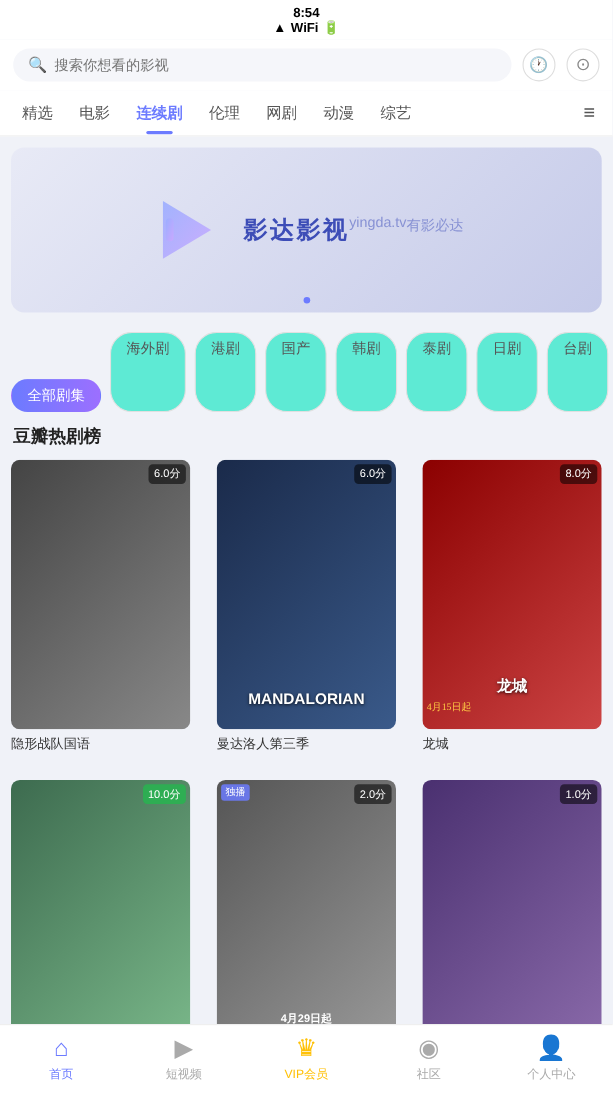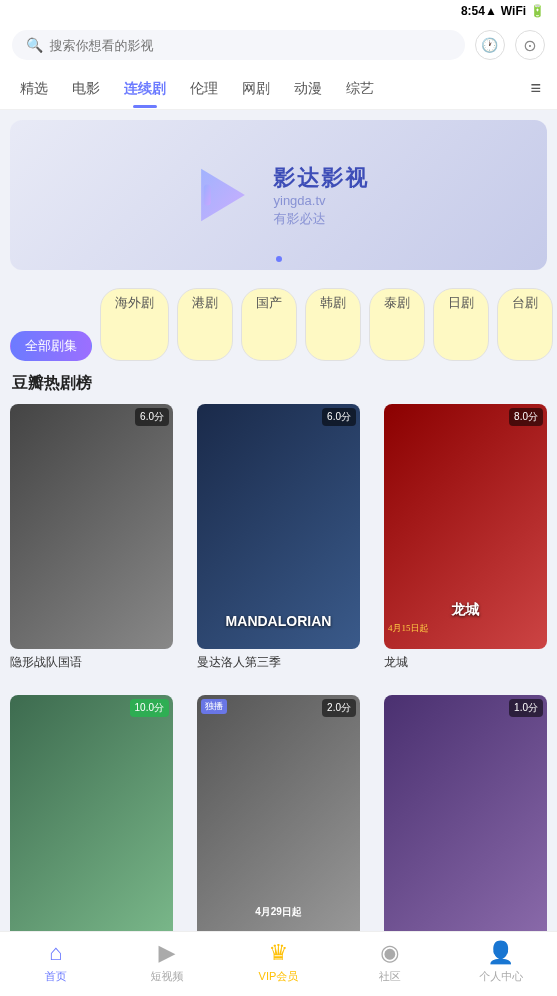--- a/index.html
+++ b/index.html
@@ -14,20 +14,21 @@
     }
     
     .status-bar {
       background: #fff;
       display: flex;
       justify-content: flex-end;
       align-items: center;
       padding: 4px 12px;
       font-size: 12px;
       font-weight: 600;
+      flex-direction: column;
     }
     .status-icons { display: flex; gap: 4px; align-items: center; }
     
     .header {
       background: #fff;
       display: flex;
       align-items: center;
       padding: 8px 12px;
       gap: 10px;
     }
@@ -132,21 +133,20 @@
       display: flex;
       align-items: center;
       gap: 16px;
     }
     .banner-logo-svg {
       width: 70px;
       height: 70px;
     }
     .banner-text-area {
       display: flex;
-      flex-direction: column;
     }
     .banner-title-cn {
       font-size: 22px;
       font-weight: 700;
       color: #3d4db7;
       letter-spacing: 2px;
     }
     .banner-title-en {
       font-size: 13px;
       color: #8892d4;
@@ -180,21 +180,21 @@
       padding: 8px 10px;
       overflow-x: auto;
     }
     .filter-chips::-webkit-scrollbar { display: none; }
     .chip {
       padding: 5px 14px;
       border-radius: 20px;
       font-size: 13px;
       white-space: nowrap;
       cursor: pointer;
-      background: #fef9c3;
+      background: #5eead4;
       color: #555;
       border: 1px solid #e0e0e0;
     }
     .chip.active {
       background: linear-gradient(90deg, #6c7bff, #9c6fff);
       color: #fff;
       border-color: transparent;
       margin-top: 43px;
     }
     

